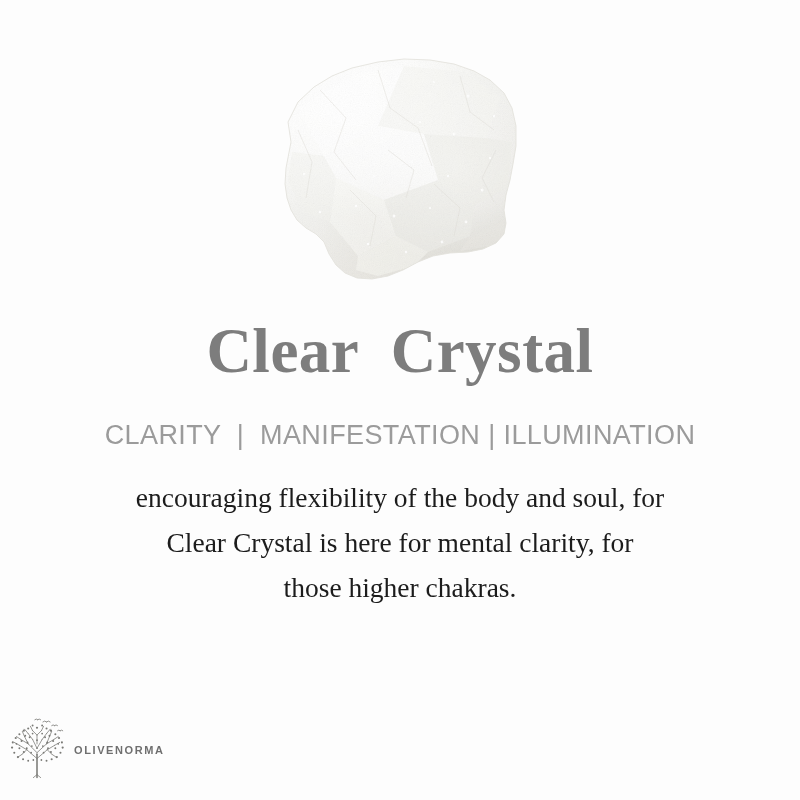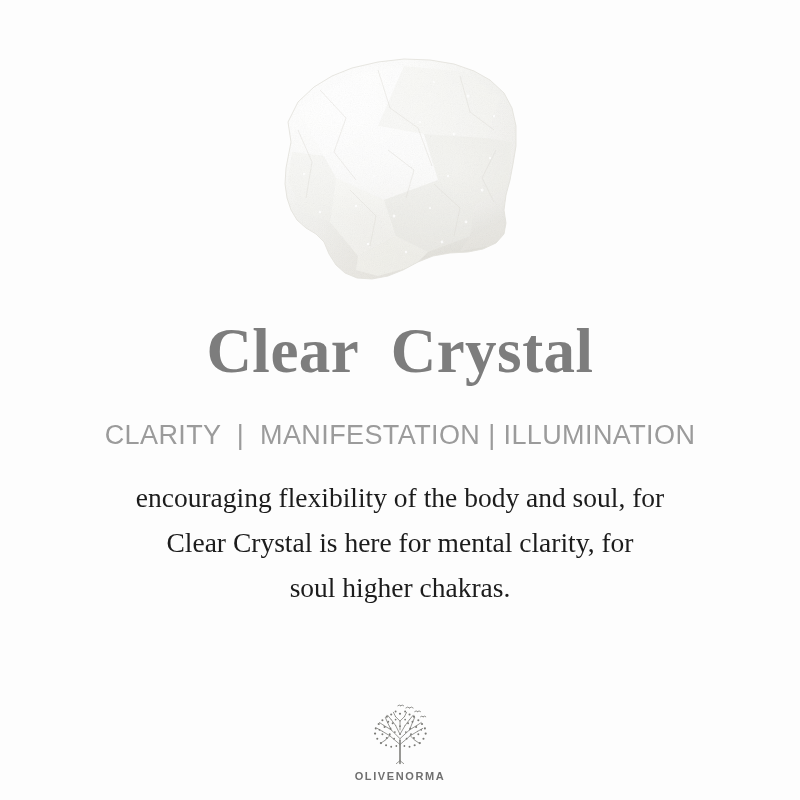--- a/index.html
+++ b/index.html
@@ -89,21 +89,21 @@
     white-space: pre;
   }
 
   
   .logo-block {
     position: absolute;
     left: 0;
     right: 0;
     bottom: 18px;
     display: flex;
-    flex-direction: column;
+    flex-direction: row;
     align-items: center;
   }
   .logo-mark {
     width: 74px;
     height: 66px;
     display: block;
   }
   .logo-wordmark {
     font-family: "Liberation Sans", "DejaVu Sans", sans-serif;
     font-size: 11px;
@@ -233,21 +233,21 @@
     </svg>
   </div>
 
   <h1 class="title">Clear  Crystal</h1>
 
   <div class="subtitle">CLARITY  |  MANIFESTATION | ILLUMINATION</div>
 
   <div class="body-copy">
     <span class="line">encouraging flexibility of the body and soul, for</span>
     <span class="line">Clear Crystal is here for mental clarity, for</span>
-    <span class="line">soul higher chakras.</span>
+    <span class="line">those higher chakras.</span>
   </div>
 
   <div class="logo-block">
     <svg class="logo-mark" viewBox="0 0 100 90" aria-hidden="true">
       <g stroke="#7a7a76" stroke-width="1.05" fill="none" stroke-linecap="round">
 
         <path d="M50,84 L50,52" stroke-width="2.1"></path>
         <path d="M50,80 L45,84 M50,80 L55,84"></path>
 
         <path d="M50,58 L36,46 M50,58 L64,46"></path>

